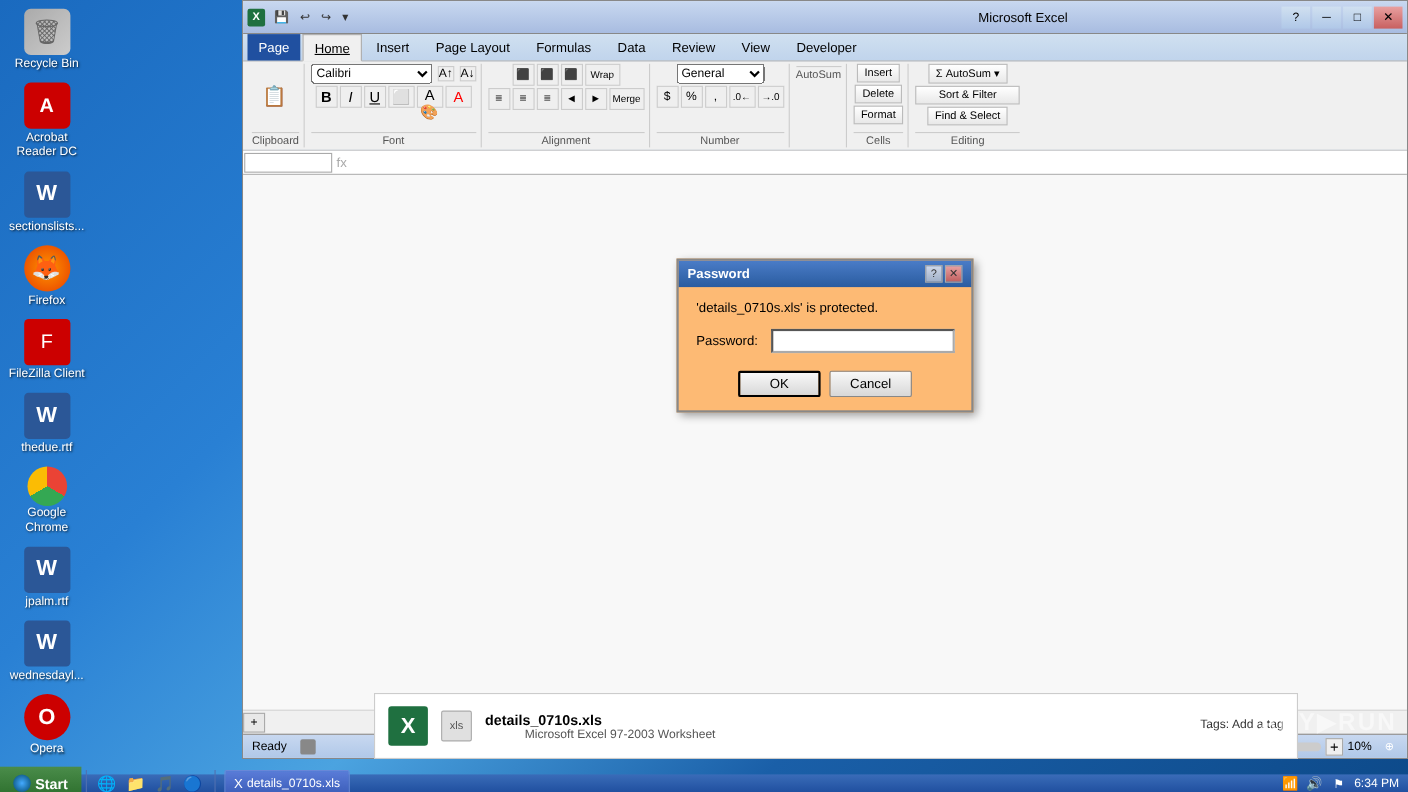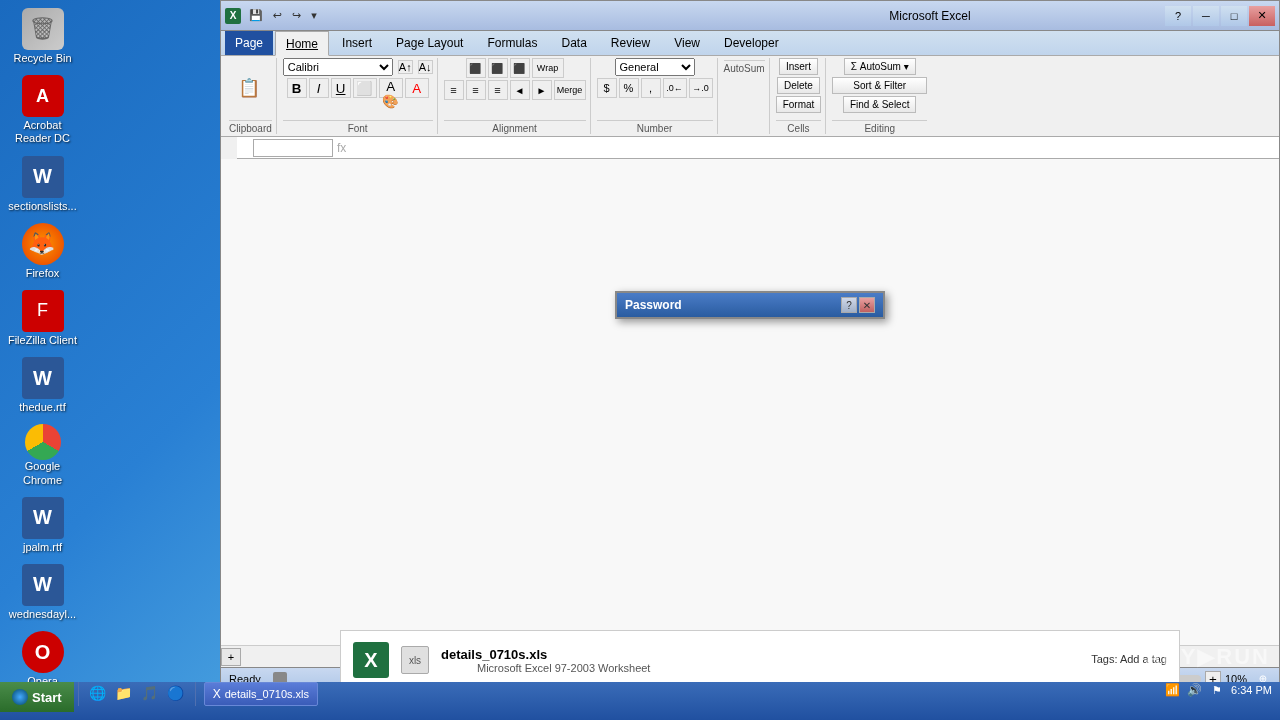--- a/index.html
+++ b/index.html
@@ -309,23 +309,22 @@
       text-align: left;
     }
 
     
     .formula-bar {
       height: 22px;
       background: white;
       border-bottom: 1px solid #aaa;
       display: flex;
       align-items: center;
-      padding: 0 16px;
+      padding: 0 1px;
       gap: 4px;
-      margin-left: 16px;
     }
 
     .name-box {
       width: 80px;
       height: 18px;
       border: 1px solid #aaa;
       font-size: 11px;
       padding: 1px 4px;
     }
 
@@ -473,24 +472,24 @@
     .dialog-btn.default {
       border: 2px solid #000;
     }
 
     
     .taskbar {
       position: absolute;
       bottom: 0;
       left: 0;
       right: 0;
-      height: 38px;
+      height: 16px;
       background: linear-gradient(180deg, #3a6cb8, #2050a0);
       display: flex;
-      align-items: flex-start;
+      align-items: center;
       z-index: 200;
       margin-top: 24px;
     }
 
     .start-btn {
       height: 30px;
       padding: 0 12px;
       background: linear-gradient(180deg, #4a8c4a, #2a6c2a);
       color: white;
       font-size: 13px;
@@ -826,20 +825,31 @@
 
     <div class="dialog-overlay">
       <div class="dialog" style="margin-top:-80px;">
         <div class="dialog-title-bar">
           <span>Password</span>
           <div class="dialog-title-btns">
             <button class="dialog-title-btn">?</button>
             <button class="dialog-title-btn close">✕</button>
           </div>
         </div>
+        <div class="dialog-body">
+          <div class="dialog-message">'details_0710s.xls' is protected.</div>
+          <div class="dialog-field">
+            <label>Password:</label>
+            <input type="password" value="" style="flex: 1 1 0%; height: 22px; border: 2px inset rgb(170, 170, 170); padding: 2px 4px;">
+          </div>
+          <div class="dialog-buttons">
+            <button class="dialog-btn default">OK</button>
+            <button class="dialog-btn">Cancel</button>
+          </div>
+        </div>
       </div>
     </div>
   </div>
 
   <div class="file-info-bar">
     <div class="file-info-icon">X</div>
     <div style="width:28px;height:28px;background:#e0e0e0;border:1px solid #aaa;border-radius:2px;display:flex;align-items:center;justify-content:center;font-size:10px;color:#555;">xls</div>
     <div class="file-info-details">
       <span class="file-info-name">details_0710s.xls</span>
       <span class="file-info-type">Microsoft Excel 97-2003 Worksheet</span>

